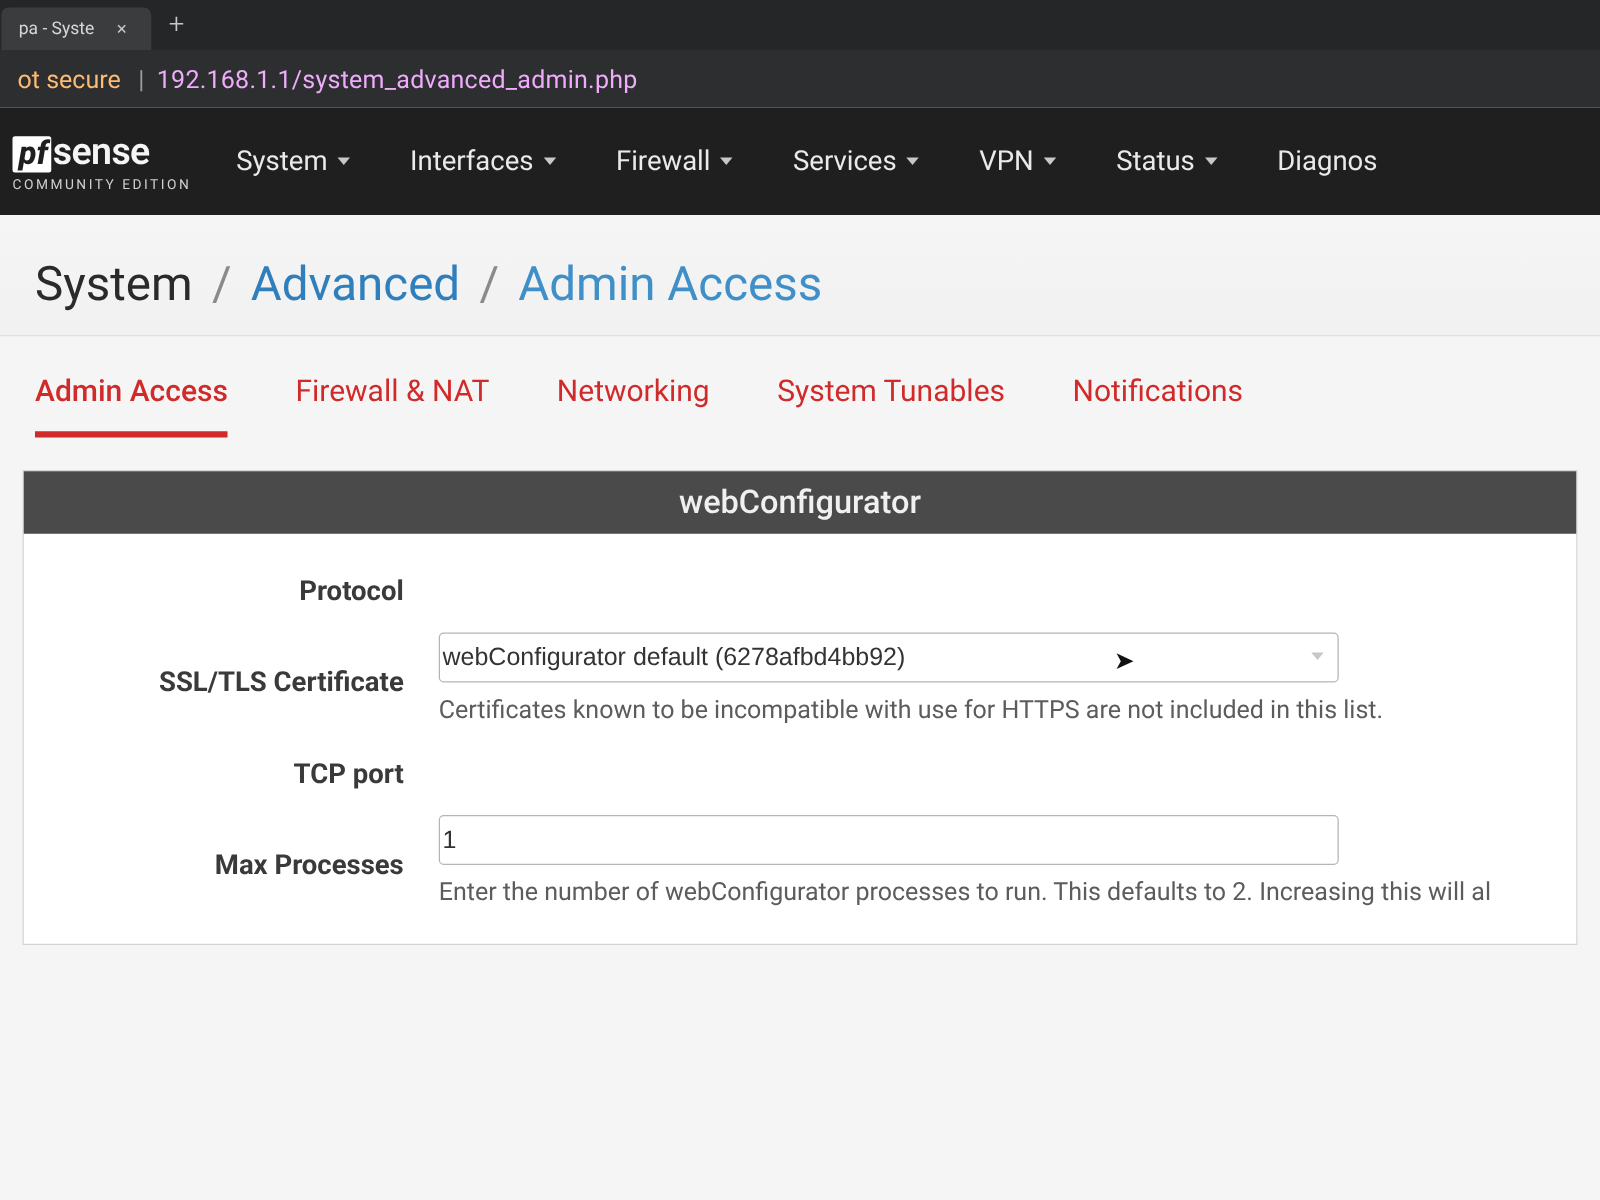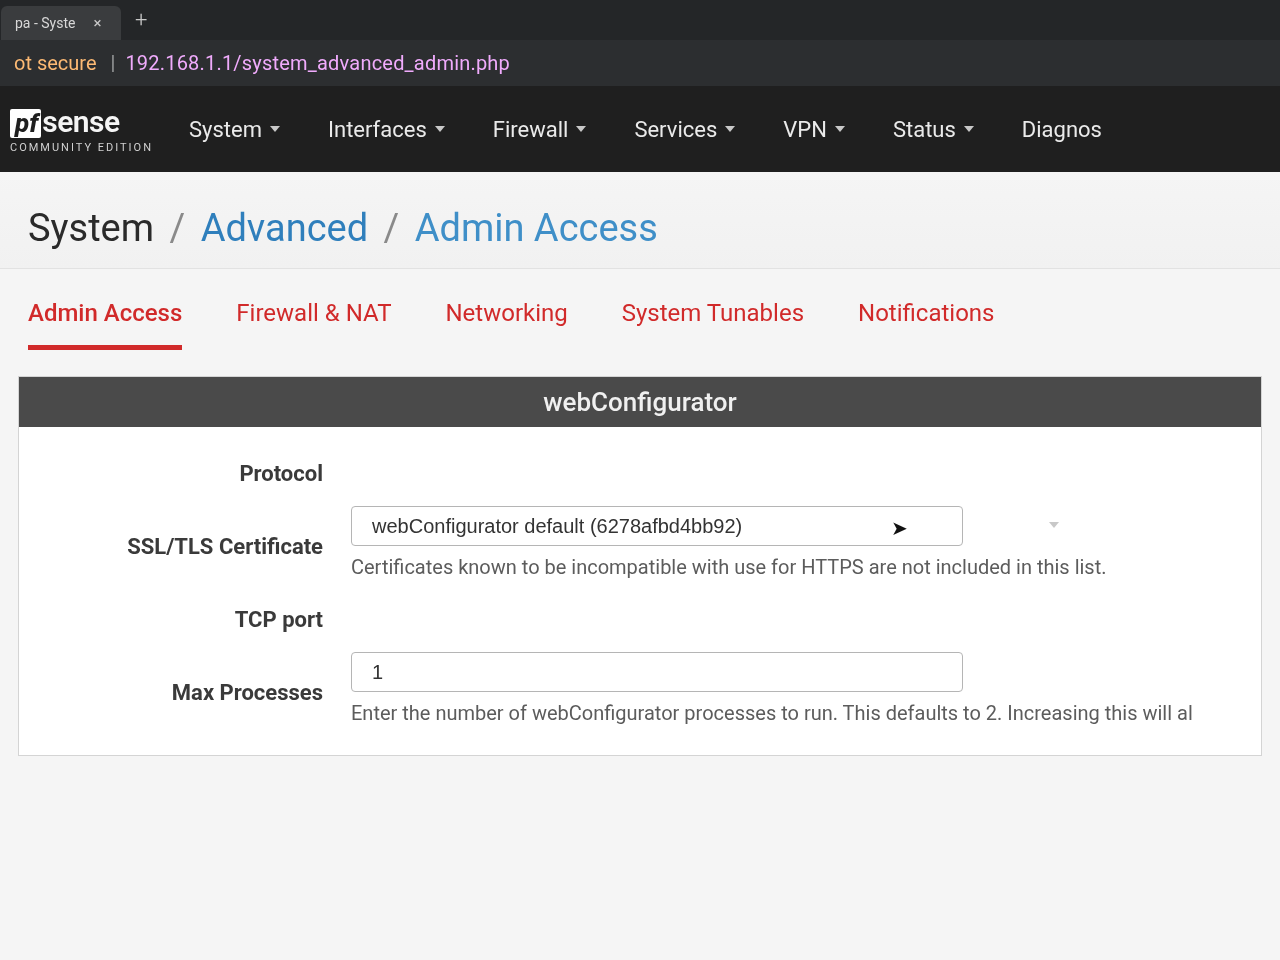--- a/index.html
+++ b/index.html
@@ -43,21 +43,21 @@
   .panel-header { background: #4a4a4a; color: #f0f0f0; font-size: 26px; font-weight: 500; padding: 10px 20px; text-align: center; }
   .panel-body { padding: 18px 12px; }
   .form-row { display: flex; align-items: center; padding: 10px 0; }
   .form-label { width: 320px; text-align: right; font-weight: 700; color: #3a3a3a; font-size: 22px; padding-right: 28px; padding-top: 6px; }
   .form-field { flex: 1; }
   .radio-set { display: flex; gap: 760px; align-items: center; font-size: 22px; color: #2a2a2a; }
   .radio-opt { display: flex; align-items: center; gap: 8px; }
   .radio-vis { width: 20px; height: 20px; border: 2px solid #555; border-radius: 50%; display: inline-flex; align-items: center; justify-content: center; }
   .radio-vis.checked::after { content: ""; width: 12px; height: 12px; background: #1a6ed8; border-radius: 50%; }
   .radio-vis.checked { border-color: #1a6ed8; }
-  select.sel, input.txt { width: 612px; height: 40px; font-size: 20px; padding: 4px 20px; border: 1px solid #b5b5b5; border-radius: 4px; background: #fff; color: #333; }
+  select.sel, input.txt { width: 720px; height: 40px; font-size: 20px; padding: 4px 2px; border: 1px solid #b5b5b5; border-radius: 4px; background: #fff; color: #333; }
   select.sel { appearance: none; background: #fff; position: relative; }
   .sel-wrap { position: relative; width: 720px; }
   .sel-caret { position: absolute; right: 12px; top: 16px; pointer-events: none; }
   .help-text { color: #5c5c5c; font-size: 20px; margin-top: 8px; line-height: 1.35; }
   .cursor-icon { position: absolute; left: 540px; top: 10px; font-size: 20px; color: #111; pointer-events: none; }
 </style>
 </head>
 <body>
 
 <div class="browser-tabs">

